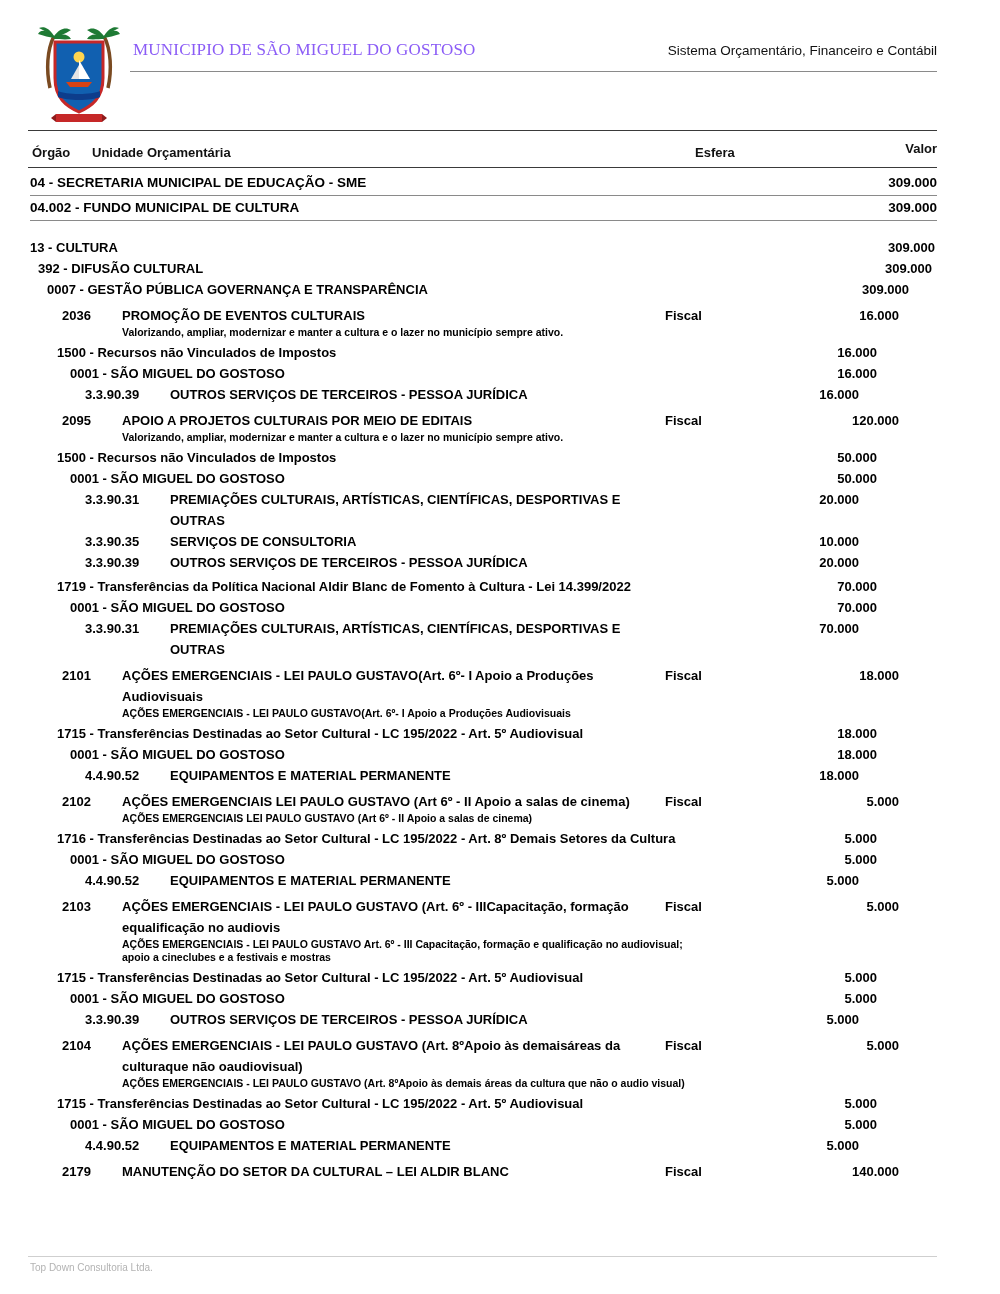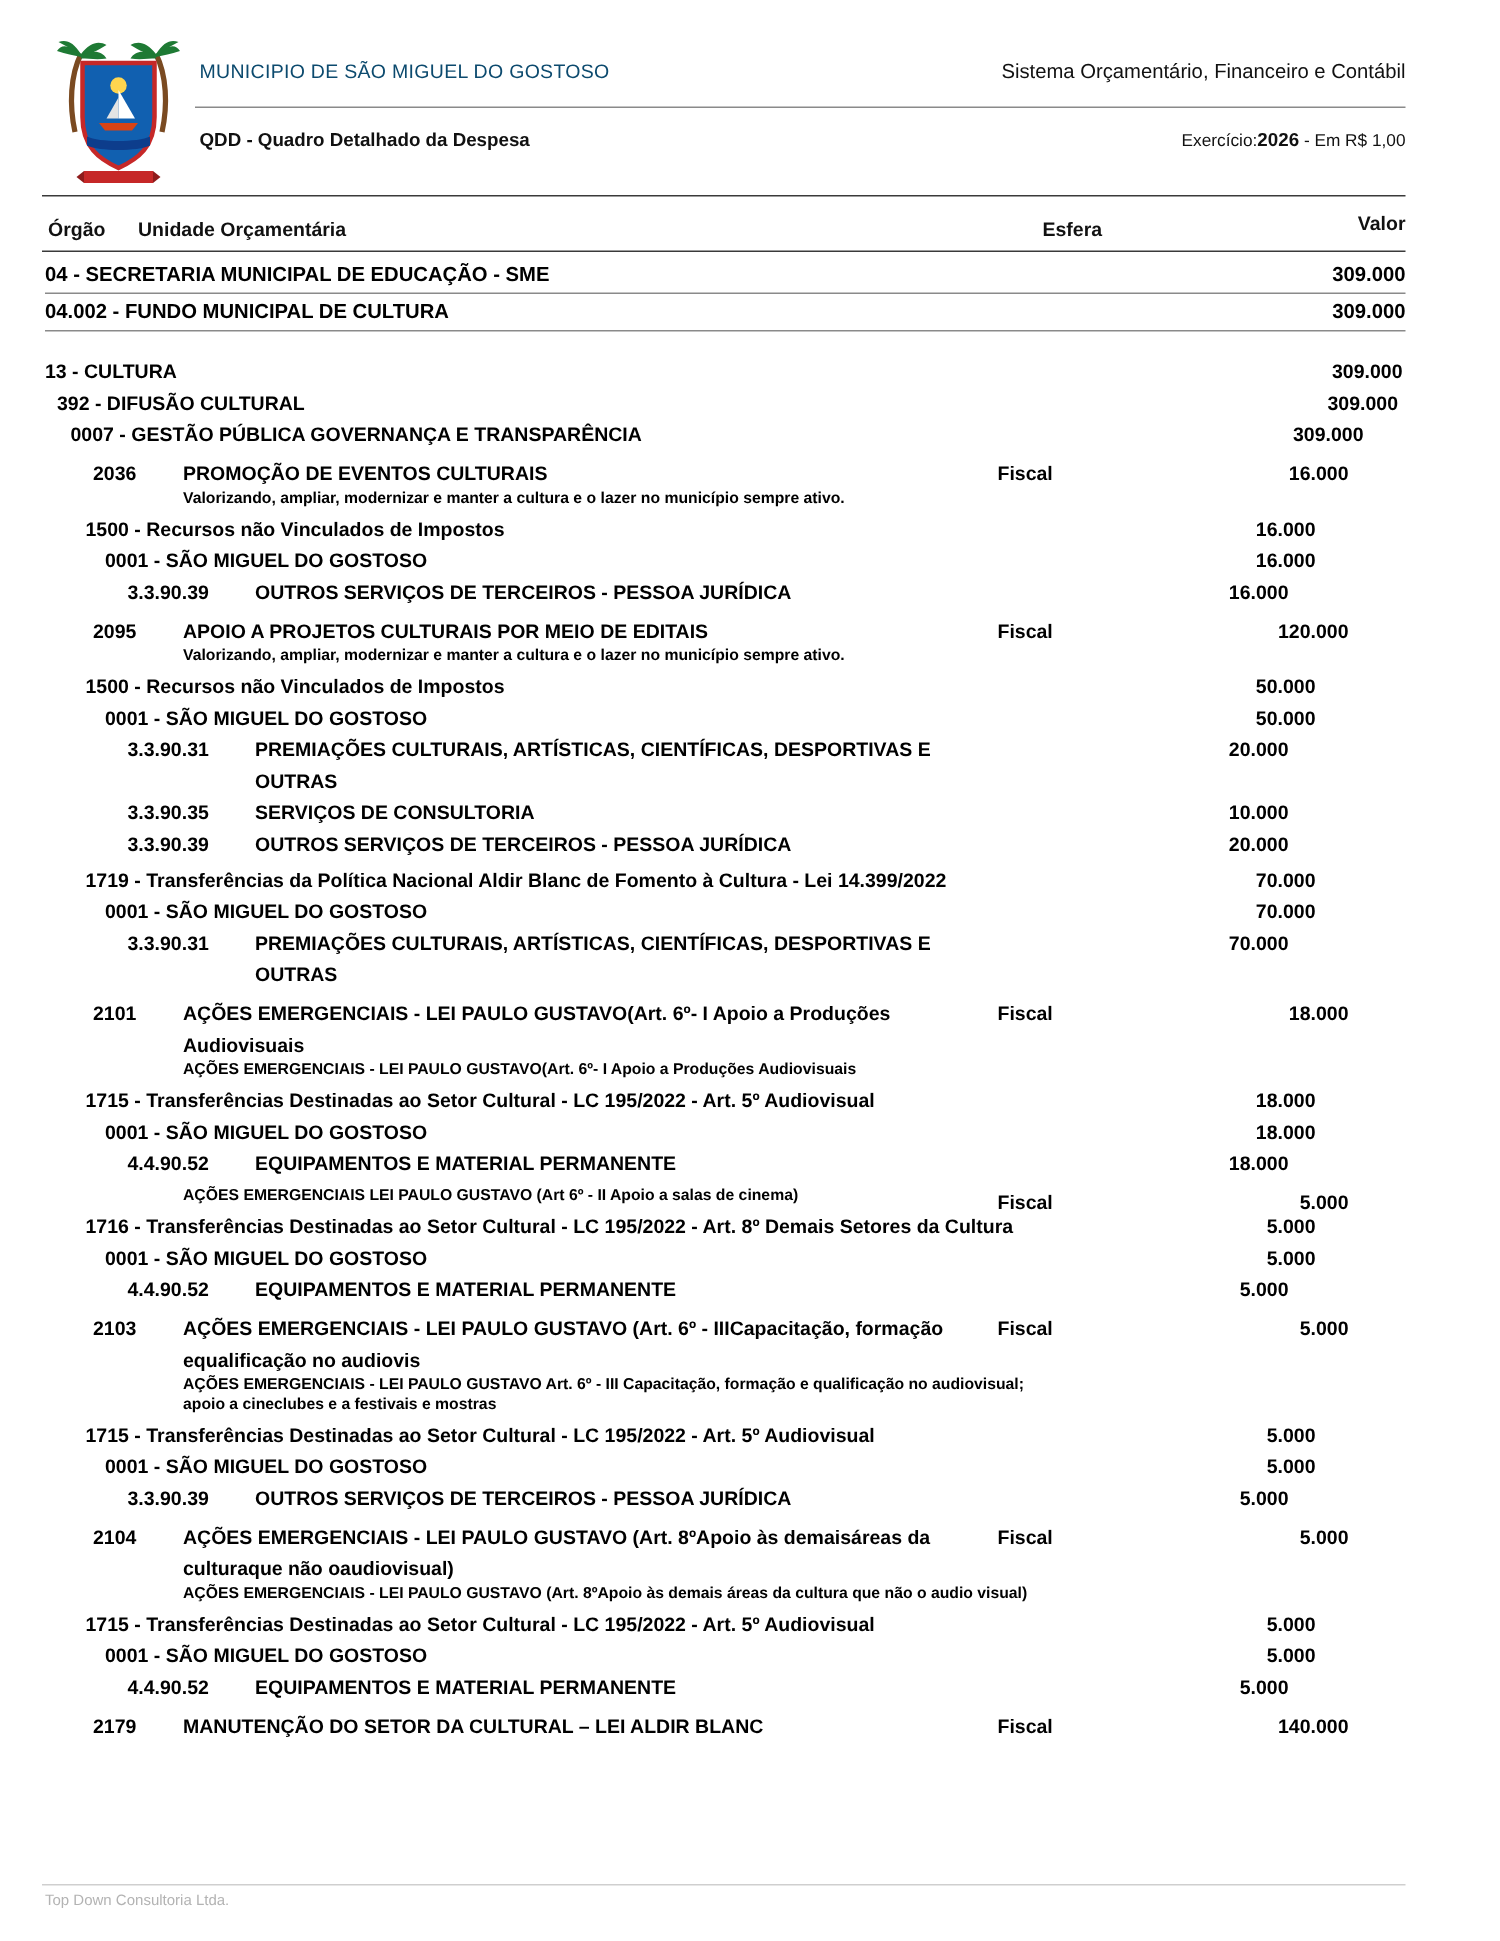--- a/index.html
+++ b/index.html
@@ -3,21 +3,21 @@
 <meta charset="utf-8">
 <style>
   html,body{margin:0;padding:0;background:#fff;}
   .page{
     position:relative;width:1000px;height:1294px;background:#fff;overflow:hidden;
     font-family:"Liberation Sans",sans-serif;color:#111;
   }
   
   .logo{position:absolute;left:38px;top:26px;width:82px;height:100px;}
   .muni-line{position:absolute;left:133px;top:40px;width:804px;display:flex;justify-content:space-between;align-items:baseline;}
-  .muni{font-size:13px;color:#0c4a6e;letter-spacing:.2px;}
+  .muni{font-size:17px;color:#8b5cf6;letter-spacing:.2px;font-family:Liberation Serif, serif;}
   .sys{font-size:13.5px;color:#111;}
   .rule-a{position:absolute;left:130px;top:71px;width:807px;border-top:1px solid #8a8a8a;}
   .qdd-line{position:absolute;left:133px;top:86px;width:804px;display:flex;justify-content:space-between;align-items:baseline;}
   .qdd{font-size:12.5px;font-weight:bold;}
   .exercise{font-size:11.5px;}
   .exercise b{font-size:12.5px;}
   .rule-b{position:absolute;left:28px;top:130px;width:909px;border-top:1.5px solid #3a3a3a;}
   
   .thead{position:absolute;left:30px;top:143px;width:907px;height:22px;font-weight:bold;font-size:13px;}
   .th-orgao{position:absolute;left:2px;top:2px;}
@@ -99,24 +99,20 @@
       <path d="M18 88 l-5 4 5 4 Z" fill="#8e1b1b"></path>
       <path d="M64 88 l5 4 -5 4 Z" fill="#8e1b1b"></path>
     </svg>
   </div>
 
   <div class="muni-line">
     <span class="muni">MUNICIPIO DE SÃO MIGUEL DO GOSTOSO</span>
     <span class="sys">Sistema Orçamentário, Financeiro e Contábil</span>
   </div>
   <div class="rule-a"></div>
-  <div class="qdd-line">
-    <span class="qdd">QDD - Quadro Detalhado da Despesa</span>
-    <span class="exercise"><span>Exercício:</span><b>2026</b> <span>- Em R$ 1,00</span></span>
-  </div>
   <div class="rule-b"></div>
 
   <div class="thead">
     <span class="th-orgao">Órgão</span>
     <span class="th-unidade">Unidade Orçamentária</span>
     <span class="th-esfera">Esfera</span>
     <span class="th-valor">Valor</span>
   </div>
   <div class="rule-c"></div>
 
@@ -209,20 +205,21 @@
       </div>
       <div class="row r-detail">
         <div class="main">0001 - SÃO MIGUEL DO GOSTOSO</div>
         <span class="value">18.000</span>
       </div>
       <div class="row r-element">
         <div class="main"><span class="code">4.4.90.52</span><span class="name">EQUIPAMENTOS E MATERIAL PERMANENTE</span></div>
         <span class="value">18.000</span>
       </div>
       <div class="row r-action">
+        <div class="main"><span class="code">2102</span><span class="name">AÇÕES EMERGENCIAIS LEI PAULO GUSTAVO (Art 6º - II Apoio a salas de cinema)</span></div>
         <div class="desc">AÇÕES EMERGENCIAIS LEI PAULO GUSTAVO (Art 6º - II Apoio a salas de cinema)</div>
         <span class="esfera">Fiscal</span>
         <span class="value">5.000</span>
       </div>
       <div class="row r-source">
         <div class="main">1716 - Transferências Destinadas ao Setor Cultural - LC 195/2022 - Art. 8º Demais Setores da Cultura</div>
         <span class="value">5.000</span>
       </div>
       <div class="row r-detail">
         <div class="main">0001 - SÃO MIGUEL DO GOSTOSO</div>

